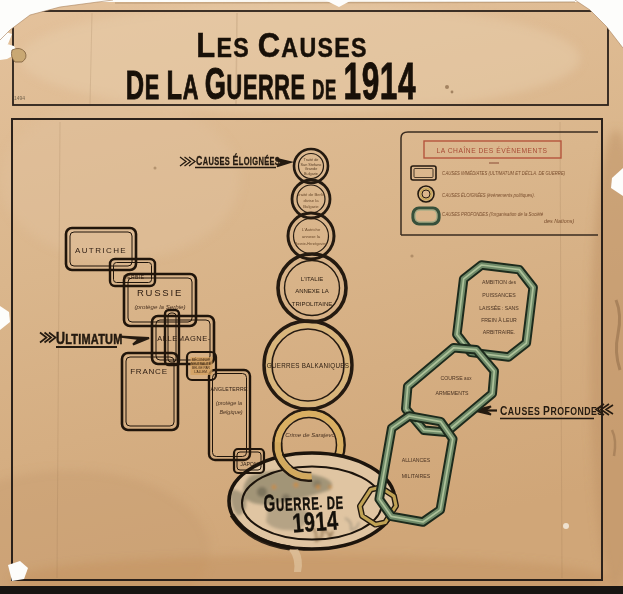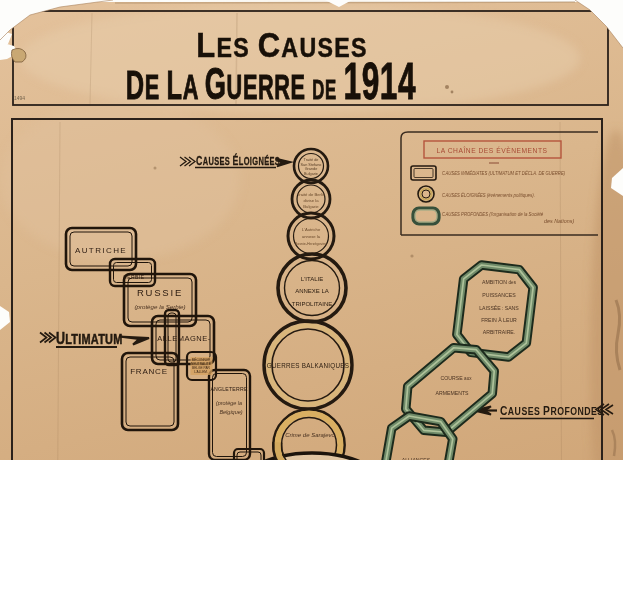--- a/index.html
+++ b/index.html
@@ -1,16 +1,16 @@
 <!DOCTYPE html>
 <html><head>
 <meta charset="utf-8">
 <style>
   html,body{margin:0;padding:0;background:#fff;}
-  #stage{position:relative;width:623px;height:460px;overflow:hidden;font-family:"Liberation Sans",sans-serif;}
+  #stage{position:relative;width:623px;height:594px;overflow:hidden;font-family:"Liberation Sans",sans-serif;}
   svg{display:block;}
 </style>
 </head>
 <body>
 <div id="stage">
 <svg width="623" height="594" viewBox="0 0 623 594" xmlns="http://www.w3.org/2000/svg">
 <defs>
   <linearGradient id="paper" x1="0" y1="0" x2="0.25" y2="1">
     <stop offset="0" stop-color="#e4c29c"></stop>
     <stop offset="0.45" stop-color="#dab68c"></stop>

